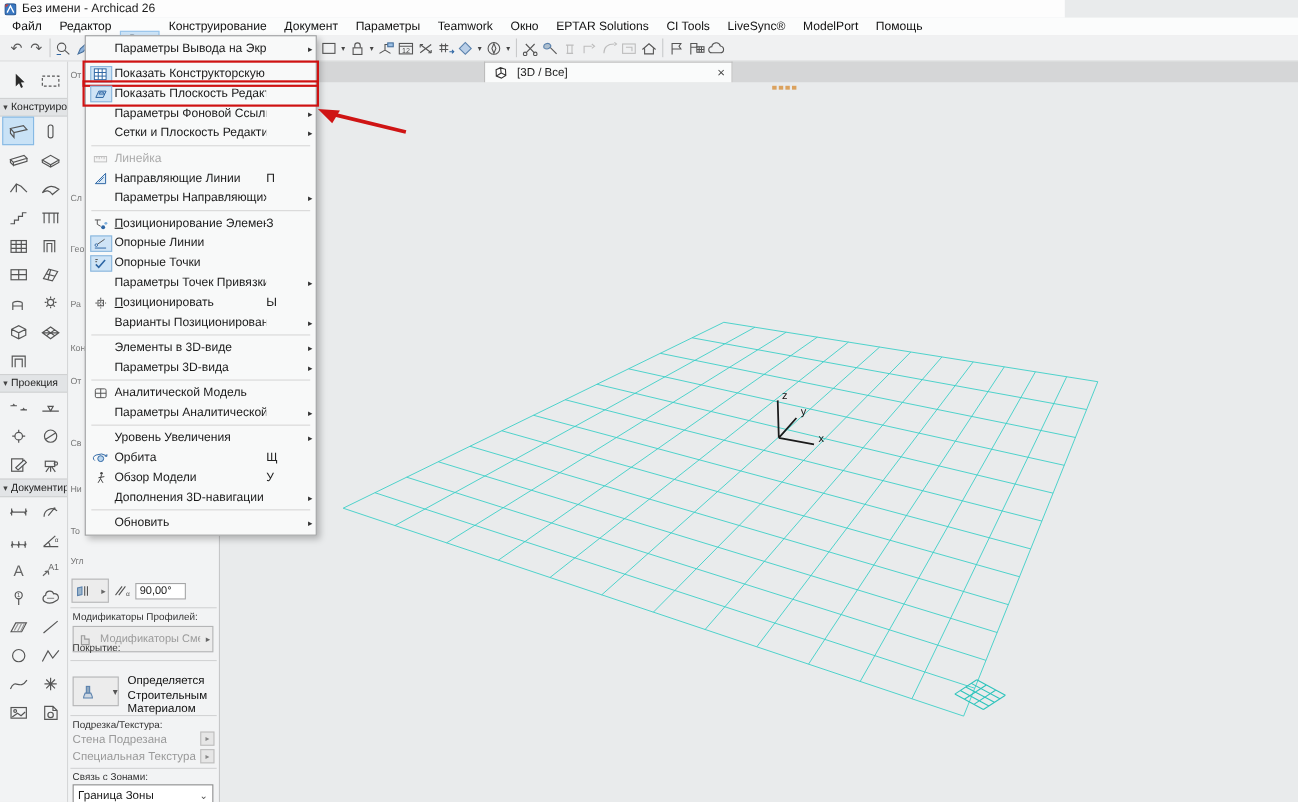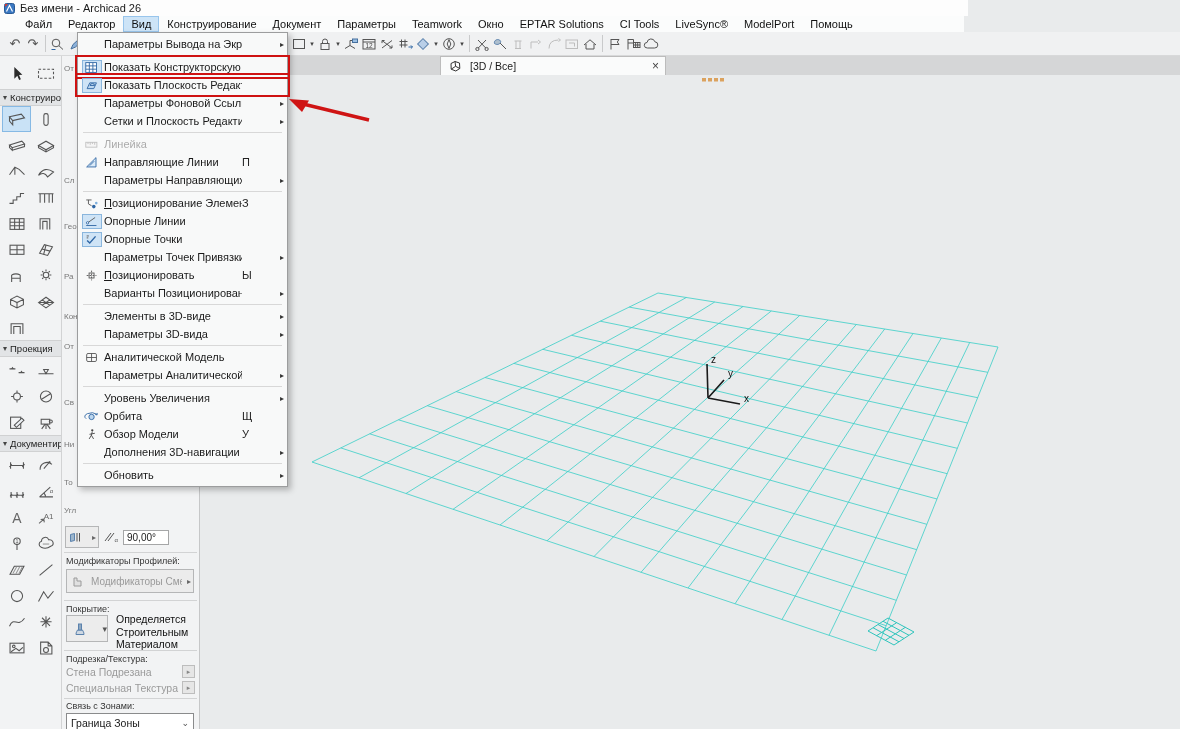--- a/index.html
+++ b/index.html
@@ -6,22 +6,22 @@
   body{width:1180px;height:729px;overflow:hidden;position:relative;
        font-family:"Liberation Sans",sans-serif;background:#e9ebec;color:#1a1a1a;}
   svg{display:block}
   svg text{font-family:"Liberation Sans",sans-serif;}
   u{text-decoration:underline;}
 
   
   #titlebar{position:absolute;left:0;top:0;width:968px;height:16px;background:#fdfdfd;
             display:flex;align-items:center;gap:5px;padding-left:4px;box-sizing:border-box;font-size:11px;}
   
-  #menubar{position:absolute;left:0;top:16px;width:964px;height:16px;background:#fbfcfc;
-           display:flex;align-items:flex-end;padding-left:17px;box-sizing:border-box;}
+  #menubar{position:absolute;left:0;top:16px;width:1180px;height:16px;background:#fbfcfc;
+           display:flex;align-items:center;padding-left:3px;box-sizing:border-box;}
   .mb-item{display:inline-block;padding:0px 7px;font-size:11px;line-height:14px;color:#111;
            border:1px solid transparent;white-space:nowrap;}
   .mb-item.active{background:#cde4f7;border-color:#98c5ec;margin-top:24px;}
   
   #toolbar{position:absolute;left:0;top:32px;width:1180px;height:24px;background:#f0f1f2;
            border-bottom:1px solid #d8d9da;display:flex;align-items:center;padding-left:6px;box-sizing:border-box;}
   .tb-it{width:18px;height:20px;display:flex;align-items:center;justify-content:center;flex:none;}
   .tb-glyph{font-size:13px;color:#555;line-height:18px;}
   .tb-dd{font-size:7px;color:#444;width:8px;text-align:center;flex:none;}
   .tb-sep{width:1px;height:17px;background:#c9cacb;margin:0 3px;flex:none;}
@@ -562,21 +562,21 @@
     <span>
         <svg width="18" height="14" viewBox="0 0 18 14">
           <path d="M4 12 V4 h3 v3 h4 v5 Z" stroke="#9a9a9a" fill="#e0e0e0"></path>
         </svg>
       </span>
     <span class="ib-btn-txt">Модификаторы Смеще...</span>
     <span class="ib-btn-arrow">▸</span>
   </div>
 
   <div class="ib-divider" style="top:544px"></div>
-  <div class="ib-abs ib-label" style="top:548px;left:4px">Покрытие:</div>
+  <div class="ib-abs ib-label" style="top:528px;left:4px">Покрытие:</div>
   <div class="ib-abs ib-btn" style="top:559px;left:4px;width:42px;height:27px;padding-left:3px;">
     <span>
         <svg width="20" height="14" viewBox="0 0 18 14">
           <path d="M5 12.5 c0 -2.5 1 -3 1.5 -4.5 h5 c0.5 1.5 1.5 2 1.5 4.5 Z" fill="#cfd8e2" stroke="#5b82ad"></path>
           <rect x="7.5" y="2" width="3" height="6" fill="#8fa8c0" stroke="#5b82ad"></rect>
         </svg>
       </span>
     <span class="ib-dd">▾</span>
   </div>
   <div class="ib-abs ib-text3" style="top:557px;left:54px;right:2px">Определяется Строительным Материалом</div>

